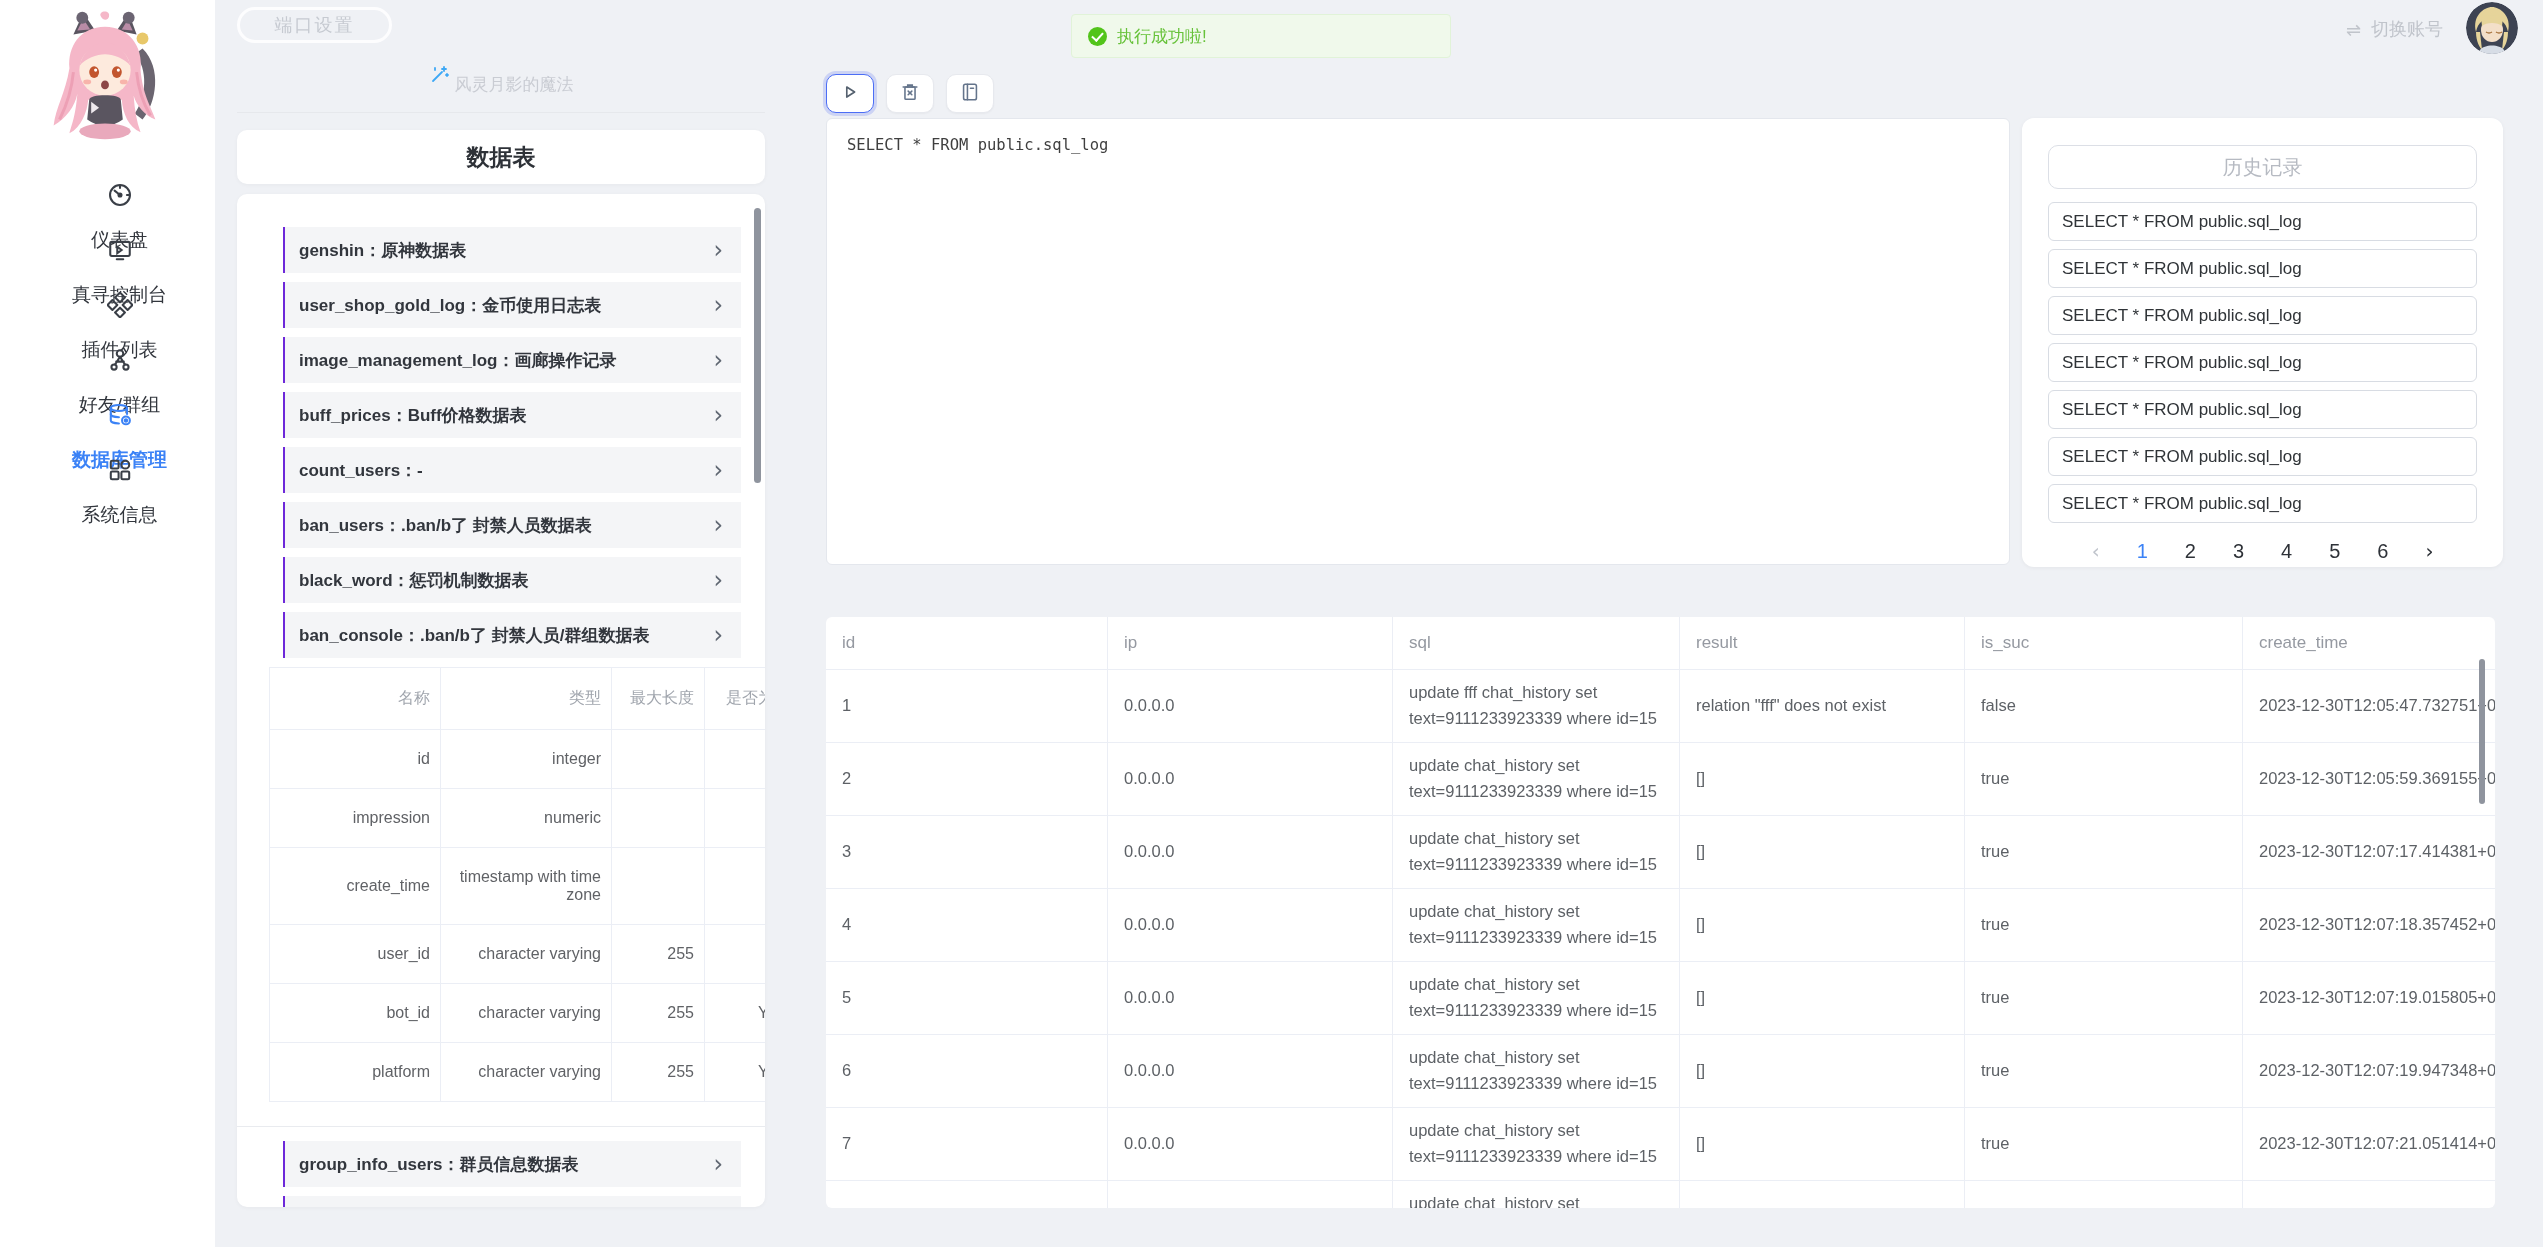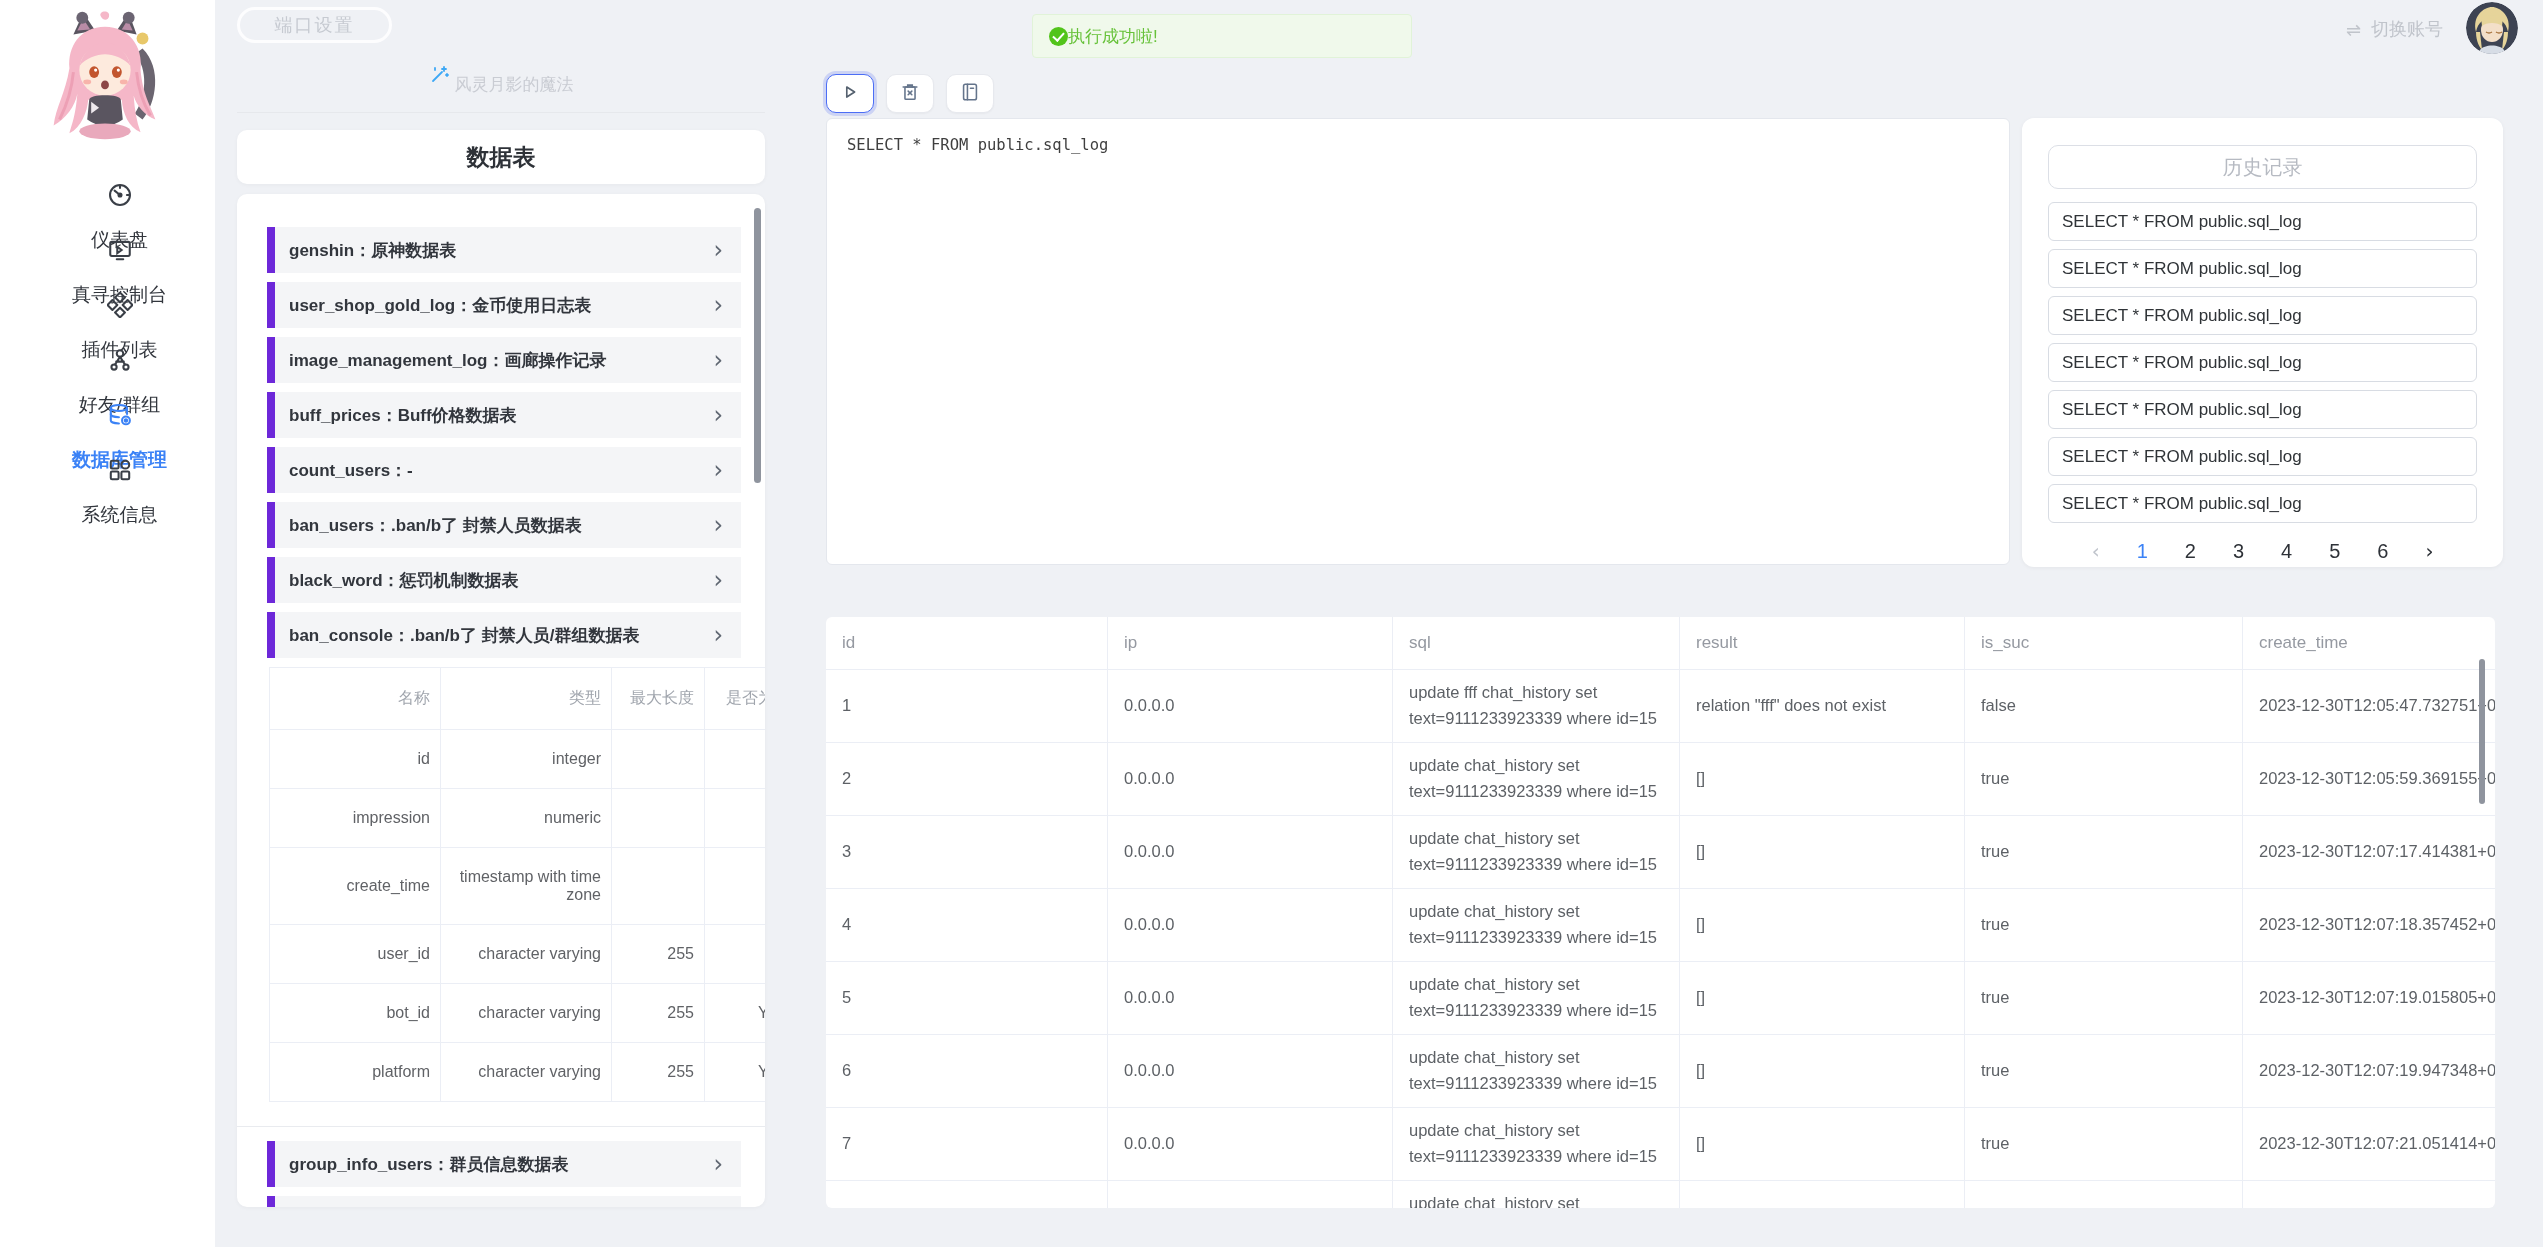--- a/index.html
+++ b/index.html
@@ -18,42 +18,42 @@
   .side-item{display:flex;align-items:center;gap:15px;height:55px;padding-left:24px;cursor:pointer;flex-direction:column;}
   .side-item .slabel{font-size:19px;color:#32363d;}
   .side-item svg{stroke:#3a3f47;}
   .side-item.active .slabel{color:#3b82f6;font-weight:bold;}
   .side-item.active svg{stroke:#3b82f6;}
 
   
   .port-pill{position:absolute;left:237px;top:7px;width:155px;height:36px;border:3px solid #fdfdfe;
     border-radius:20px;display:flex;align-items:center;justify-content:center;
     font-size:18px;color:#c6cad1;letter-spacing:2px;cursor:pointer;background:transparent;}
-  .toast{position:absolute;left:1032px;top:14px;width:380px;height:44px;background:#f0f9eb;
-    border:1px solid #e1f3d8;border-radius:4px;display:flex;align-items:center;gap:0;
+  .toast{position:absolute;left:1071px;top:14px;width:380px;height:44px;background:#f0f9eb;
+    border:1px solid #e1f3d8;border-radius:4px;display:flex;align-items:center;gap:10px;
     padding-left:16px;box-sizing:border-box;}
   .toast-txt{color:#67c23a;font-size:17px;}
   .check-circle{width:19px;height:19px;border-radius:50%;background:#52c41a;position:relative;flex:0 0 auto;}
   .check-circle::after{content:"";position:absolute;left:6px;top:3px;width:5px;height:9px;
     border-right:2.5px solid #fff;border-bottom:2.5px solid #fff;transform:rotate(42deg);}
   .switch-account{position:absolute;left:2346px;top:17px;display:flex;align-items:center;gap:10px;
     color:#c0c4cb;font-size:18px;cursor:pointer;}
   .avatar{position:absolute;left:2466px;top:2px;width:52px;height:52px;border-radius:50%;overflow:hidden;cursor:pointer;}
 
   
   .left-col{position:absolute;left:237px;top:0;width:528px;}
   .magic-label{height:104px;display:flex;align-items:flex-end;justify-content:center;gap:6px;
     color:#c9ccd3;font-size:17px;padding-bottom:8px;box-sizing:border-box;}
   .left-divider{border-bottom:1px solid #e6e8ec;margin-top:8px;}
   .card{background:#fff;border-radius:10px;box-shadow:0 1px 4px rgba(0,0,0,.04);}
   .title-card{margin-top:17px;height:54px;display:flex;align-items:center;justify-content:center;
     font-size:23px;font-weight:bold;color:#2e3238;}
   .list-card{margin-top:10px;height:1013px;box-sizing:border-box;padding:33px 24px 20px 30px;position:relative;overflow:hidden;}
-  .tbl-item{background:#f4f5f7;border-left:8px solid #6d28d9;height:46px;margin-bottom:9px;
-    display:flex;align-items:center;justify-content:space-between;padding:0 18px 0 14px;cursor:pointer;}
+  .tbl-item{background:#f4f5f7;border-left:2px solid #6d28d9;height:46px;margin-bottom:9px;
+    display:flex;align-items:center;justify-content:space-between;padding:0 18px 0 14px;cursor:pointer;margin-left:16px;}
   .tbl-item .tlabel{font-size:17px;font-weight:bold;color:#32363d;}
   .tbl-item .chev{color:#606873;font-size:24px;line-height:1;}
   .schema-wrap{margin:6px 0 24px 2px;}
   table.schema{border-collapse:collapse;width:465px;table-layout:fixed;}
   table.schema th,table.schema td{border:1px solid #ebeef5;text-align:right;padding:20px 10px;font-weight:normal;}
   table.schema th{color:#a0a5ad;font-size:16px;}
   table.schema td{color:#606266;font-size:16px;}
   .c0{width:150px;}.c1{width:150px;}.c2{width:72px;}.c3{width:75px;}
   .group-divider{border-top:1px solid #e9ebef;margin:4px -24px 14px -30px;}
   .panel-scroll{position:absolute;right:4px;top:14px;width:7px;height:275px;background:#8f949e;border-radius:4px;cursor:grab;}

